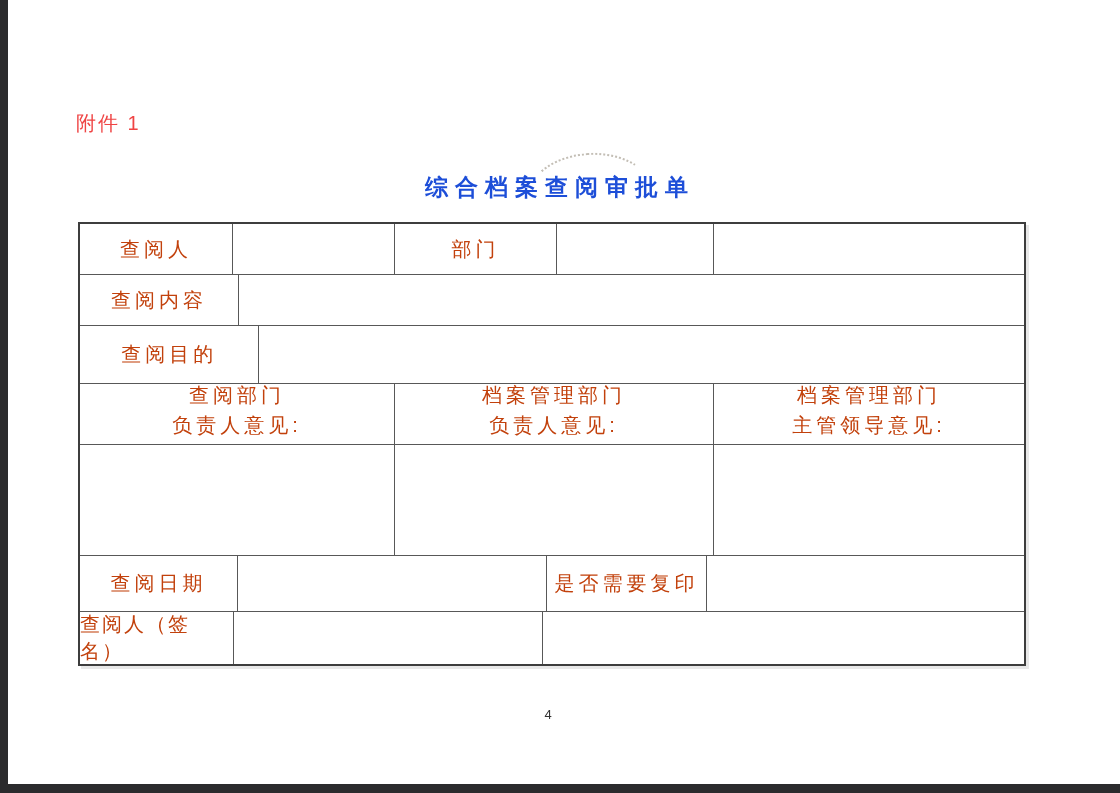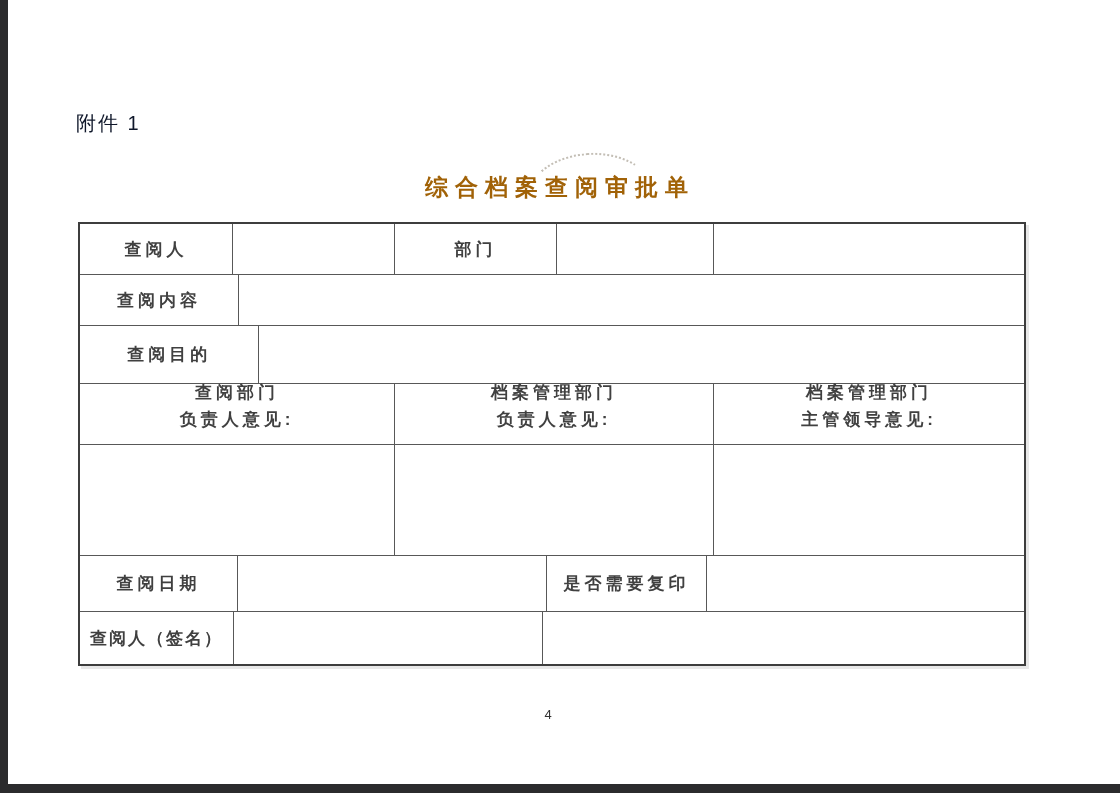--- a/index.html
+++ b/index.html
@@ -1,37 +1,37 @@
 <!DOCTYPE html>
 <html><head>
 <meta charset="utf-8">
 <style>
   html,body{margin:0;padding:0;background:#ffffff;}
   .screen{position:relative;width:1120px;height:793px;background:#ffffff;overflow:hidden;
           font-family:"Liberation Sans","DejaVu Sans",sans-serif;color:#333;}
   .edge-left{position:absolute;left:0;top:0;width:8px;height:793px;background:#2b2b2d;}
   .edge-bottom{position:absolute;left:0;bottom:0;width:1120px;height:9px;background:#2b2b2d;}
-  .attachment{position:absolute;left:76px;top:110px;font-size:20px;color:#0f172a;letter-spacing:2px;}
+  .attachment{position:absolute;left:76px;top:110px;font-size:20px;color:#ef4444;letter-spacing:2px;}
   .title-wrap{position:absolute;left:0;top:172px;width:1120px;text-align:center;}
-  .title{display:inline-block;font-size:23px;font-weight:bold;color:#a16207;letter-spacing:7px;}
+  .title{display:inline-block;font-size:23px;font-weight:bold;color:#1d4ed8;letter-spacing:7px;}
   .stamp-arc{position:absolute;left:528px;top:153px;width:120px;height:76px;
              border:2px dotted rgba(146,136,120,0.55);border-radius:50%;
              border-bottom-color:transparent;border-left-color:transparent;border-right-color:transparent;
              transform:rotate(-4deg);}
   .smudge{position:absolute;left:596px;top:234px;width:30px;height:34px;opacity:.7;
           background:
             radial-gradient(circle at 6px 6px, rgba(150,142,128,.8) 1.5px, transparent 2.5px),
             radial-gradient(circle at 16px 4px, rgba(150,142,128,.6) 1px, transparent 2px),
             radial-gradient(circle at 10px 26px, rgba(150,142,128,.6) 1.5px, transparent 2.5px);}
   .form-table{position:absolute;left:78px;top:222px;width:944px;background:#fff;
               border:2px solid #3d3d3d;box-shadow:3px 3px 0 rgba(130,130,130,0.18);}
   .trow{display:flex;border-bottom:1px solid #585858;}
   .trow.last{border-bottom:none;}
   .tcell{box-sizing:border-box;border-right:1px solid #585858;display:flex;
-         align-items:center;justify-content:center;font-size:17px;color:#404040;letter-spacing:4px;font-weight:bold;}
+         align-items:center;justify-content:center;font-size:20px;color:#c2410c;letter-spacing:4px;}
   .tcell.end{border-right:none;}
   .r1{height:50px}.r2{height:50px}.r3{height:57px}.r4h{height:60px}.r4b{height:110px}
   .r5{height:55px}.r6{height:52px}
   .two-line{flex-direction:column;justify-content:flex-start;row-gap:8px;line-height:1.1;}
   .tight{letter-spacing:2px;}
   .pageno{position:absolute;left:0;top:707px;width:1096px;text-align:center;
           font-size:13px;color:#333;}
 </style>
 </head>
 <body>

